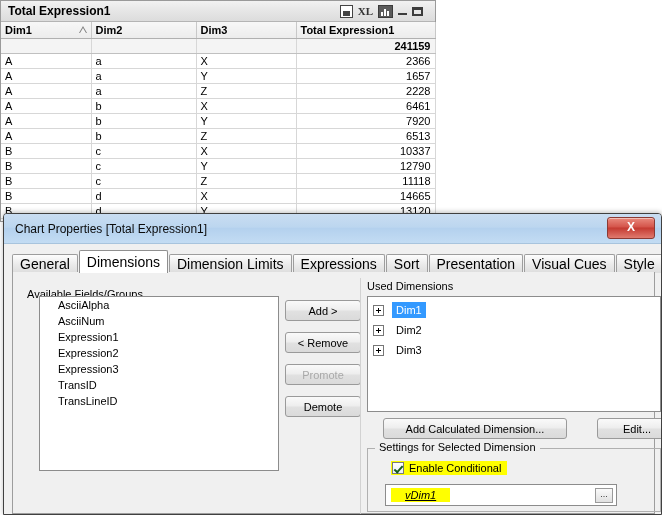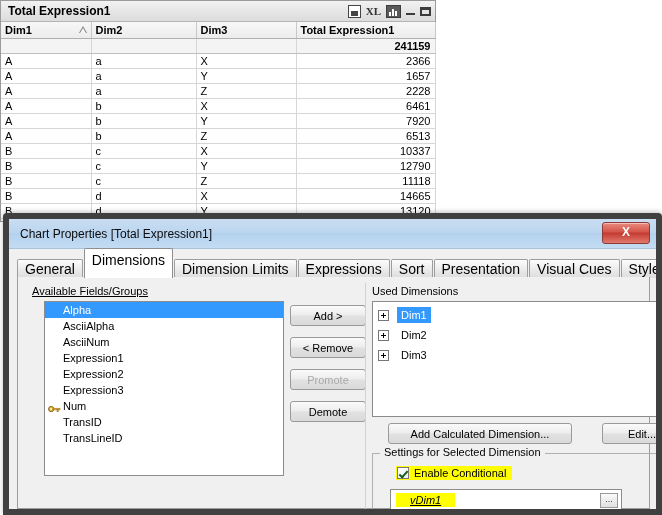--- a/index.html
+++ b/index.html
@@ -37,21 +37,21 @@
   #chart-title-text {
     position: absolute;
     left: 7px; top: 3px;
     font-size: 12px;
     font-weight: bold;
     color: #000;
     letter-spacing: 0;
   }
   #chart-title-icons {
     position: absolute;
-    right: 4px; top: 3px;
+    right: 12px; top: 3px;
     display: flex;
     align-items: center;
     gap: 5px;
     height: 15px;
   }
   .ticon { display:inline-block; cursor: default; }
   .ticon-print {
     width: 11px; height: 11px;
     border: 1px solid #444;
     position: relative;
@@ -160,21 +160,21 @@
   }
 
   
   #dialog {
     position: absolute;
     left: 3px;
     top: 213px;
     width: 659px;
     height: 302px;
     background: #f0f0f0;
-    border: 6px solid #404040;
+    border: 1px solid #404040;
     border-radius: 4px 4px 0 0;
     box-sizing: border-box;
     box-shadow: 0 -1px 5px rgba(0,0,0,0.25);
     overflow: hidden;
   }
   #dialog-titlebar {
     position: relative;
     height: 30px;
     background: linear-gradient(to bottom, #c9ddf2 0%, #bcd6ef 45%, #b4d1ee 50%, #c3dcf3 100%);
     border-bottom: 1px solid #a8c4dd;
@@ -225,21 +225,21 @@
     background: linear-gradient(to bottom, #fdfdfd 0%, #eaeaea 55%, #dddddd 100%);
     border: 1px solid #9d9d9d;
     border-bottom: none;
     border-radius: 2px 2px 0 0;
     box-sizing: border-box;
     white-space: nowrap;
     cursor: pointer;
     color: #000;
   }
   .tab.active {
-    height: 30px;
+    height: 23px;
     line-height: 22px;
     background: #ffffff;
     border-color: #8f8f8f;
     font-weight: normal;
     position: relative;
     z-index: 3;
     margin-top: -4px;
   }
   .tab.clipped {
     overflow: hidden;
@@ -272,23 +272,22 @@
     right: 6px; bottom: 0;
     background: #f0f0f0;
     border: 1px solid #9d9d9d;
     border-top: none;
     box-sizing: border-box;
   }
 
   
   #avail-label {
     position: absolute;
-    left: 14px; top: 8px;
-    font-size: 11px;
-    text-decoration: underline;
+    left: 14px; top: 16px;
+    font-size: 11px;
   }
   #avail-list {
     position: absolute;
     left: 26px; top: 24px;
     width: 240px; height: 175px;
     background: #fff;
     border: 1px solid #8c8c8c;
     box-sizing: border-box;
     overflow: hidden;
   }
@@ -622,33 +621,25 @@
         <div class="tab clipped">La</div>
         <div class="tab-scroll">
           <button>◄</button>
         </div>
       </div>
 
     <div id="tabpanel">
 
       <div id="avail-label">Available Fields/Groups</div>
       <div id="avail-list">
-          <div class="field-row selected"><span>Alpha</span></div>
           <div class="field-row"><span>AsciiAlpha</span></div>
           <div class="field-row"><span>AsciiNum</span></div>
           <div class="field-row"><span>Expression1</span></div>
           <div class="field-row"><span>Expression2</span></div>
           <div class="field-row"><span>Expression3</span></div>
-          <div class="field-row"><span class="key-icon"><svg width="13" height="9" viewBox="0 0 13 9">
-                <circle cx="3.2" cy="4" r="2.6" fill="#e8b породы"></circle>
-                <circle cx="3.2" cy="4" r="2.6" fill="#e8b33a" stroke="#8a6a18" stroke-width="0.8"></circle>
-                <circle cx="3.2" cy="4" r="0.9" fill="#fff"></circle>
-                <rect x="5" y="3.2" width="7" height="1.7" fill="#e8b33a" stroke="#8a6a18" stroke-width="0.5"></rect>
-                <rect x="9" y="4.6" width="1.4" height="2.2" fill="#e8b33a" stroke="#8a6a18" stroke-width="0.4"></rect>
-              </svg></span><span>Num</span></div>
           <div class="field-row"><span>TransID</span></div>
           <div class="field-row"><span>TransLineID</span></div>
         </div>
 
       <div id="mid-buttons">
           <div class="btn">Add &gt;</div>
           <div class="btn">&lt; Remove</div>
           <div class="btn disabled">Promote</div>
           <div class="btn">Demote</div>
         </div>

